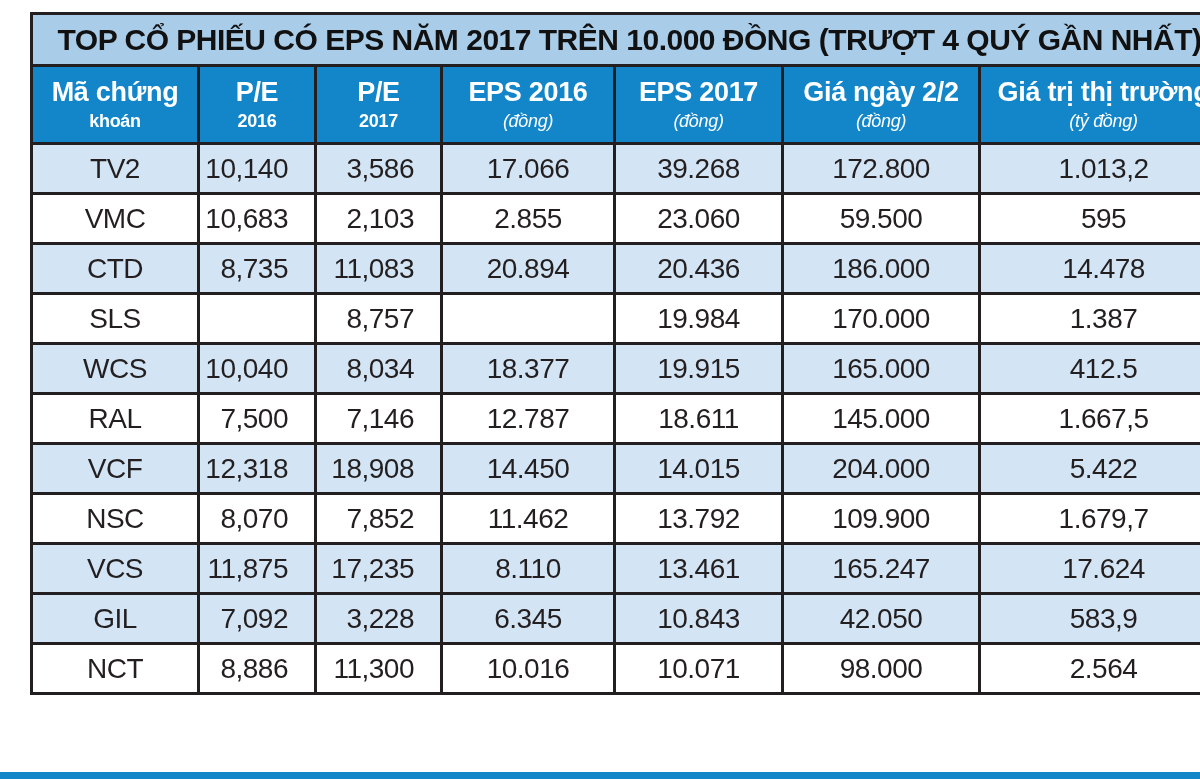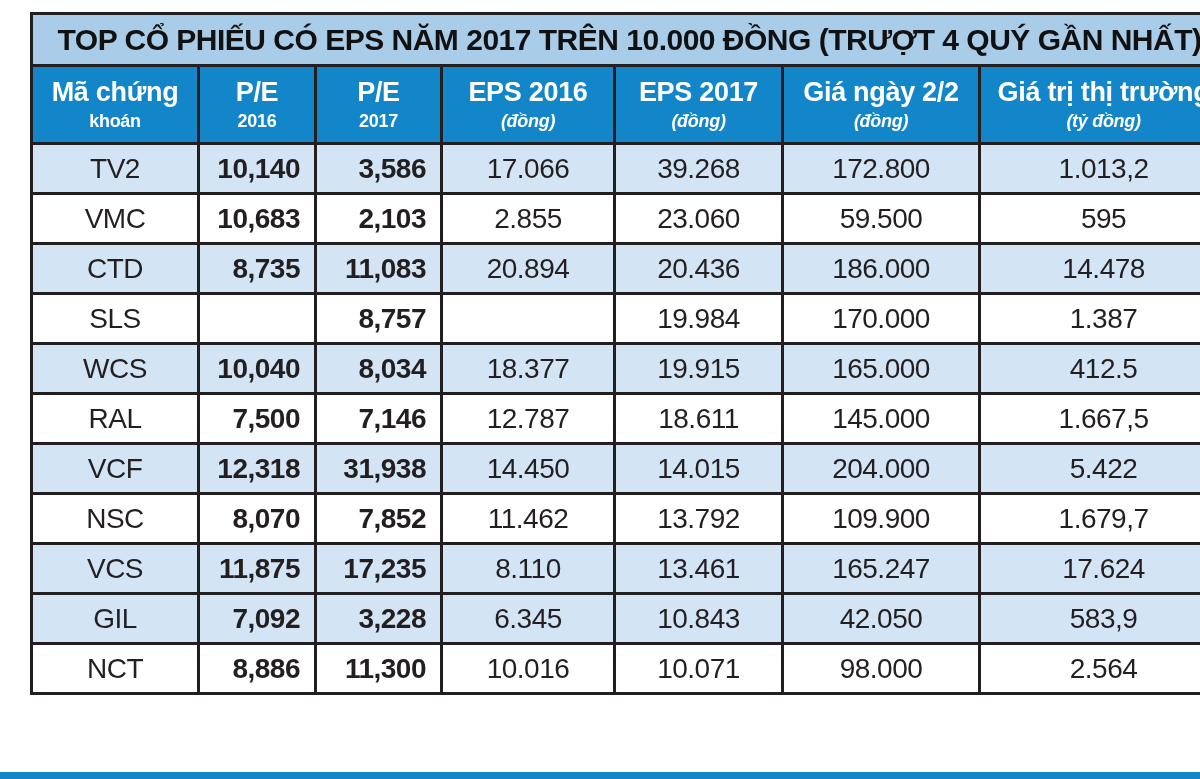--- a/index.html
+++ b/index.html
@@ -36,30 +36,30 @@
     color:#121112;
   }
   
   th{
     background:var(--header-bg);color:var(--header-text);
     height:78px;text-align:center;vertical-align:middle;
     font-size:27px;font-weight:bold;letter-spacing:-0.3px;
     line-height:1.25;
   }
   th .sub{display:block;font-size:18px;}
-  th .sub.italic{font-style:italic;font-weight:bold;text-align:center;}
+  th .sub.italic{font-style:italic;font-weight:normal;text-align:center;}
   
   tbody td{
     height:50px;background:var(--row-bg);
     font-size:28px;letter-spacing:-0.5px;
     text-align:center;vertical-align:middle;
   }
   tbody tr.alt td{background:var(--row-alt);}
   tbody td:nth-child(2),
-  tbody td:nth-child(3){text-align:right;padding-right:14px;font-weight:bold;}
+  tbody td:nth-child(3){text-align:right;padding-right:26px;}
   
   .bottom-bar{
     position:absolute;left:0;bottom:0;width:1200px;height:7px;
     background:var(--header-bg);
   }
 </style>
 </head>
 <body>
 
 <div class="table-wrap">
@@ -159,21 +159,21 @@
           <td>7,500</td>
           <td>7,146</td>
           <td>12.787</td>
           <td>18.611</td>
           <td>145.000</td>
           <td>1.667,5</td>
         </tr>
         <tr class="alt">
           <td>VCF</td>
           <td>12,318</td>
-          <td>31,938</td>
+          <td>18,908</td>
           <td>14.450</td>
           <td>14.015</td>
           <td>204.000</td>
           <td>5.422</td>
         </tr>
         <tr>
           <td>NSC</td>
           <td>8,070</td>
           <td>7,852</td>
           <td>11.462</td>

